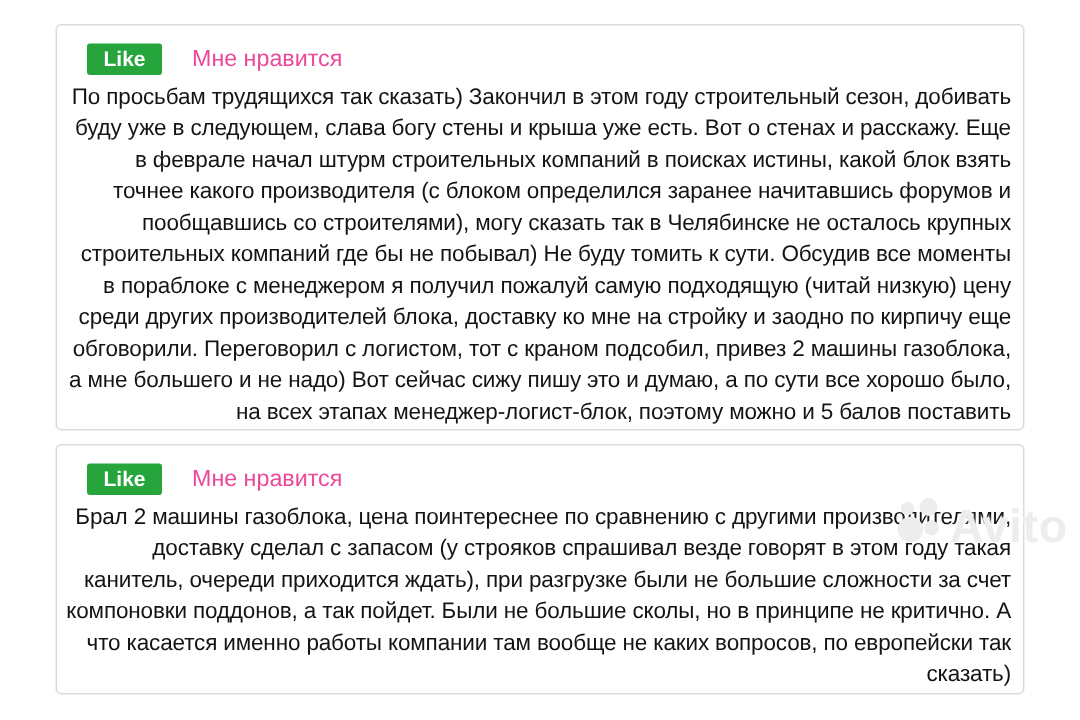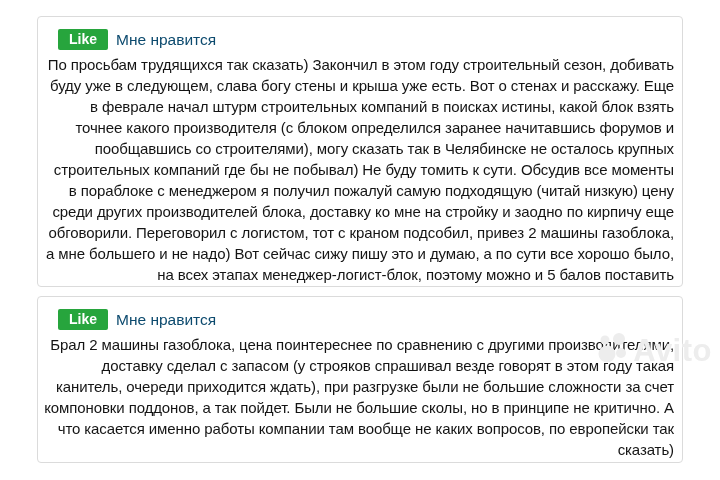--- a/index.html
+++ b/index.html
@@ -50,23 +50,23 @@
     font-size: 14px;
     font-weight: bold;
     line-height: 20px;
     padding: 0 11px 1px 11px;
     border-radius: 2px;
     border: none;
     cursor: pointer;
     font-family: "Liberation Sans", sans-serif;
   }
   .reaction-label {
-    margin-left: 8px;
+    margin-left: 20px;
     font-size: 15.5px;
-    color: #0c4a6e;
+    color: #ec4899;
   }
   .review-text {
     font-size: 15px;
     line-height: 21px;
     color: var(--body-text, #141414);
     letter-spacing: -0.1px;
     margin: 0;
     text-align: right;
   }
   .watermark {

